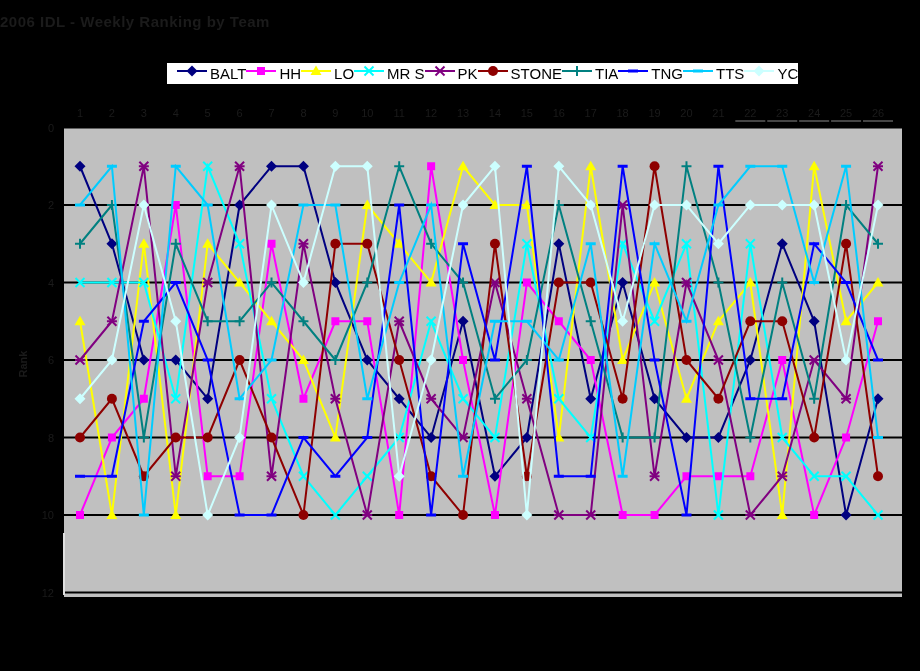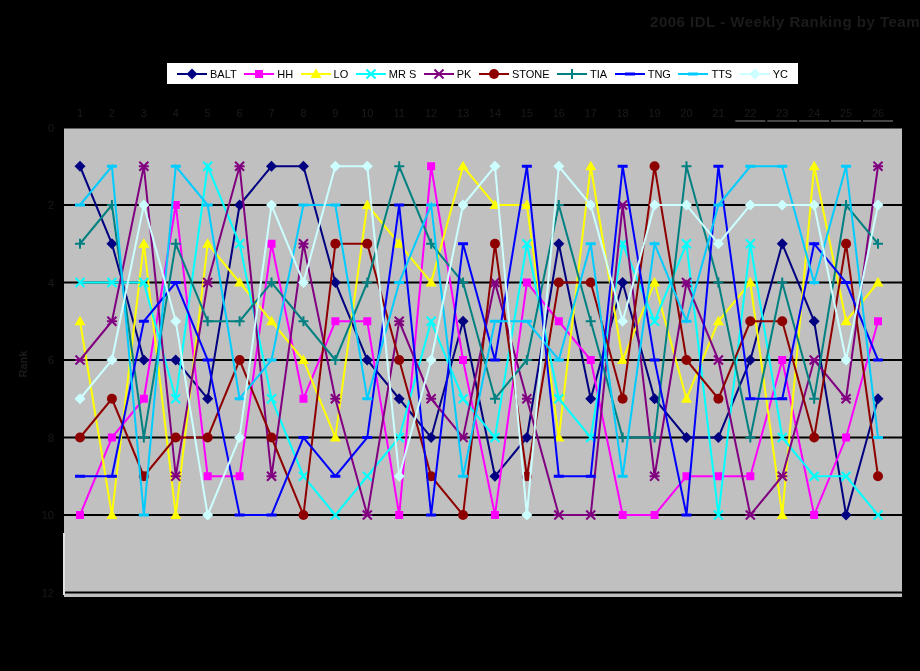--- a/index.html
+++ b/index.html
@@ -1,29 +1,29 @@
 <!DOCTYPE html>
 <html><head>
 <meta charset="utf-8">
 <style>
   html,body{margin:0;padding:0;}
   body{
     width:920px;height:671px;background:#000;position:relative;overflow:hidden;
     font-family:"Liberation Sans", sans-serif;
   }
   .chart-title{
-    position:absolute;top:13px;left:0;width:920px;text-align:right;
+    position:absolute;top:13px;left:0;width:920px;text-align:left;
     font-size:15px;font-weight:bold;color:#1b1b1b;letter-spacing:.5px;
   }
   .legend{
     position:absolute;left:166px;top:62px;width:633px;height:23px;
     background:#ffffff;border:1px solid #000;box-sizing:border-box;
     display:flex;align-items:center;justify-content:space-between;padding:0 10px;
   }
-  .legend-item{display:flex;align-items:flex-start;gap:3px;font-size:11px;color:#000;white-space:nowrap;}
+  .legend-item{display:flex;align-items:flex-start;gap:3px;font-size:15px;color:#000;white-space:nowrap;}
   .legend-item svg{display:block;}
   svg.chart{position:absolute;left:0;top:0;}
 </style>
 </head>
 <body>
 
 <div class="chart-title">2006 IDL - Weekly Ranking by Team</div>
 
 <div class="legend">
     <span class="legend-item">

